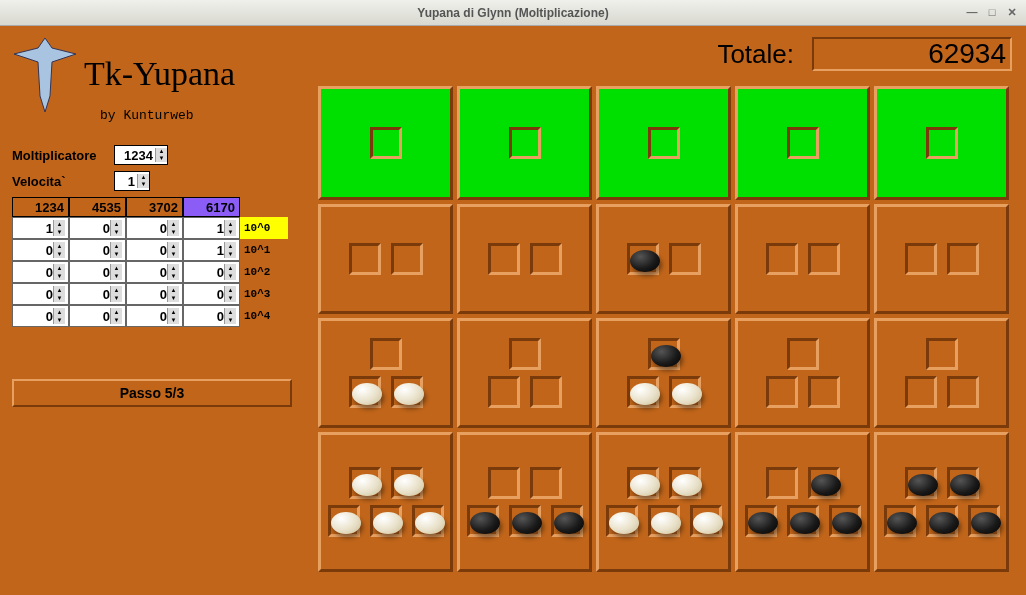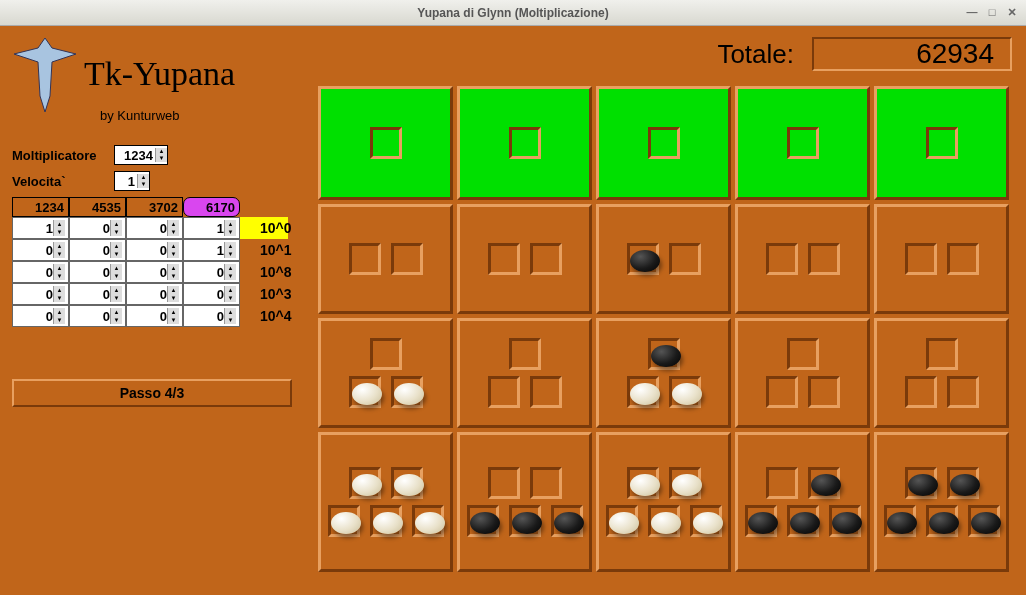--- a/index.html
+++ b/index.html
@@ -5,42 +5,42 @@
   * { box-sizing: border-box; margin: 0; padding: 0; font-family: sans-serif; }
   body { background: #e8e8e8; width: 1026px; height: 595px; overflow: hidden; }
   .titlebar { height: 26px; background: linear-gradient(#f0f0ec,#d8d8d0); display:flex; align-items:center; justify-content:center; position:relative; border-bottom:1px solid #aaa; font-size:12px; font-weight:bold; color:#555;}
   .winctl { position:absolute; right:6px; top:4px; display:flex; gap:4px;}
   .winctl span { width:16px; height:16px; display:flex; align-items:center; justify-content:center; font-size:11px; color:#666; cursor:pointer;}
   .app { background:#c0651a; width:1026px; height:569px; display:flex; position:relative; }
   .left { width:318px; padding:8px 6px 6px 12px; color:#000; }
   .logo-row { display:flex; align-items:center; gap:6px; }
   .logo-sym { width:66px; height:80px; position:relative; }
   .app-title { font-size:34px; font-family: serif; font-weight:normal; }
-  .byline { font-size:13px; margin-left:88px; margin-top:-6px; margin-bottom:22px; font-family:Liberation Sans, sans-serif;}
+  .byline { font-size:13px; margin-left:88px; margin-top:-6px; margin-bottom:22px; font-family:Liberation Mono, monospace;}
   .param-row { display:flex; align-items:center; gap:6px; margin-bottom:6px; font-size:13px; font-weight:bold;}
   .param-row label { width:96px; display:inline-block;}
   .spin { display:inline-flex; align-items:center; background:#fff; border:1px solid #000; height:20px; }
   .spin input { border:none; text-align:right; font-size:13px; padding:0 2px; width:40px; outline:none; font-weight:bold;}
   .spin .arrows { display:flex; flex-direction:column; width:12px; }
   .spin .arrows span { font-size:6px; line-height:7px; text-align:center; cursor:pointer; background:#ddd; border-left:1px solid #999;}
   .matrix-head { display:flex; margin-top:30px; }
   .matrix-head div { width:57px; text-align:center; font-weight:bold; font-size:13px;}
   .matrix-row { display:flex; align-items:center; }
   .mcell { width:57px; height:20px; border:1px solid #000; display:flex; align-items:center; justify-content:flex-end; font-size:13px; font-weight:bold; padding-right:4px; background:#c0651a; }
-  .mcell.hl { background:#d946ef;border-radius:7px; }
+  .mcell.hl { background:#8b5cf6; }
   .spincell { width:57px; height:22px; border:1px solid #666; background:#fff; display:flex; align-items:center; }
   .spincell input { border:none; width:40px; text-align:right; font-size:13px; outline:none; font-weight:bold; }
-  .rowlabel { width:48px; font-size:14px; font-weight:bold; padding-left:20px;}
+  .rowlabel { width:48px; font-size:11px; font-weight:bold; padding-left:4px;font-family:Liberation Mono, monospace;}
   .rowlabel.hl { background:#ffff00; display:flex; align-items:center; height:22px;}
   .passo { margin-top:52px; width:280px; height:28px; background:#c0651a; border:2px solid; border-color:#e8a060 #7a3a0a #7a3a0a #e8a060; display:flex; align-items:center; justify-content:center; font-size:14px; cursor:pointer; font-weight:bold;}
   .right { flex:1; padding:8px 8px 8px 0; }
   .topbar { display:flex; align-items:center; gap:18px; justify-content:flex-end; padding-right:6px; margin-bottom:12px; height:40px;}
   .expr { background:#ffff00; font-size:26px; padding:2px 6px; font-weight:bold;}
   .tot-label { font-size:26px; }
-  .tot-box { width:200px; height:34px; border:2px solid; border-color:#7a3a0a #e8a060 #e8a060 #7a3a0a; display:flex; align-items:center; justify-content:flex-end; padding-right:16px; font-size:28px; }
+  .tot-box { width:200px; height:34px; border:2px solid; border-color:#7a3a0a #e8a060 #e8a060 #7a3a0a; display:flex; align-items:center; justify-content:flex-end; padding-right:4px; font-size:28px; }
   .grid { display:flex; gap:4px; }
   .col { display:flex; flex-direction:column; gap:4px; }
   .cell { width:135px; border:3px solid; border-color:#e8a060 #7a3a0a #7a3a0a #e8a060; background:#c0651a; position:relative; display:flex; flex-direction:column; align-items:center; justify-content:center; gap:6px; padding:6px;}
   .cell.green { background:#00e000; }
   .cell.r1 { height:114px; }
   .cell.r2 { height:110px; }
   .cell.r3 { height:110px; }
   .cell.r4 { height:140px; }
   .hole-row { display:flex; gap:10px; justify-content:center;}
   .hole { width:34px; height:34px; border:3px solid; border-color:#7a3a0a #e8a060 #e8a060 #7a3a0a; background:inherit; position:relative;}
@@ -186,21 +186,21 @@
               <span style="font-size:6px;line-height:8px;text-align:center;background:#ddd;border-left:1px solid #999;cursor:pointer">▼</span>
             </span>
           </div>
           <div class="spincell">
             <input value="0" style="">
             <span class="arrows" style="display: flex; flex-direction: column; width: 12px;">
               <span style="font-size:6px;line-height:8px;text-align:center;background:#ddd;border-left:1px solid #999;cursor:pointer">▲</span>
               <span style="font-size:6px;line-height:8px;text-align:center;background:#ddd;border-left:1px solid #999;cursor:pointer">▼</span>
             </span>
           </div>
-          <div class="rowlabel">10^8</div>
+          <div class="rowlabel">10^2</div>
         </div>
         <div class="matrix-row">
           <div class="spincell">
             <input value="0" style="">
             <span class="arrows" style="display: flex; flex-direction: column; width: 12px;">
               <span style="font-size:6px;line-height:8px;text-align:center;background:#ddd;border-left:1px solid #999;cursor:pointer">▲</span>
               <span style="font-size:6px;line-height:8px;text-align:center;background:#ddd;border-left:1px solid #999;cursor:pointer">▼</span>
             </span>
           </div>
           <div class="spincell">
@@ -253,21 +253,21 @@
             <span class="arrows" style="display: flex; flex-direction: column; width: 12px;">
               <span style="font-size:6px;line-height:8px;text-align:center;background:#ddd;border-left:1px solid #999;cursor:pointer">▲</span>
               <span style="font-size:6px;line-height:8px;text-align:center;background:#ddd;border-left:1px solid #999;cursor:pointer">▼</span>
             </span>
           </div>
           <div class="rowlabel">10^4</div>
         </div>
       </div>
 
     <div class="passo">
-      <span>Passo 4/3</span>
+      <span>Passo 5/3</span>
     </div>
   </div>
 
   <div class="right">
     <div class="topbar">
       <div class="tot-label">Totale:</div>
       <div class="tot-box">62934</div>
     </div>
     <div class="grid" id="board">
         <div class="col">

